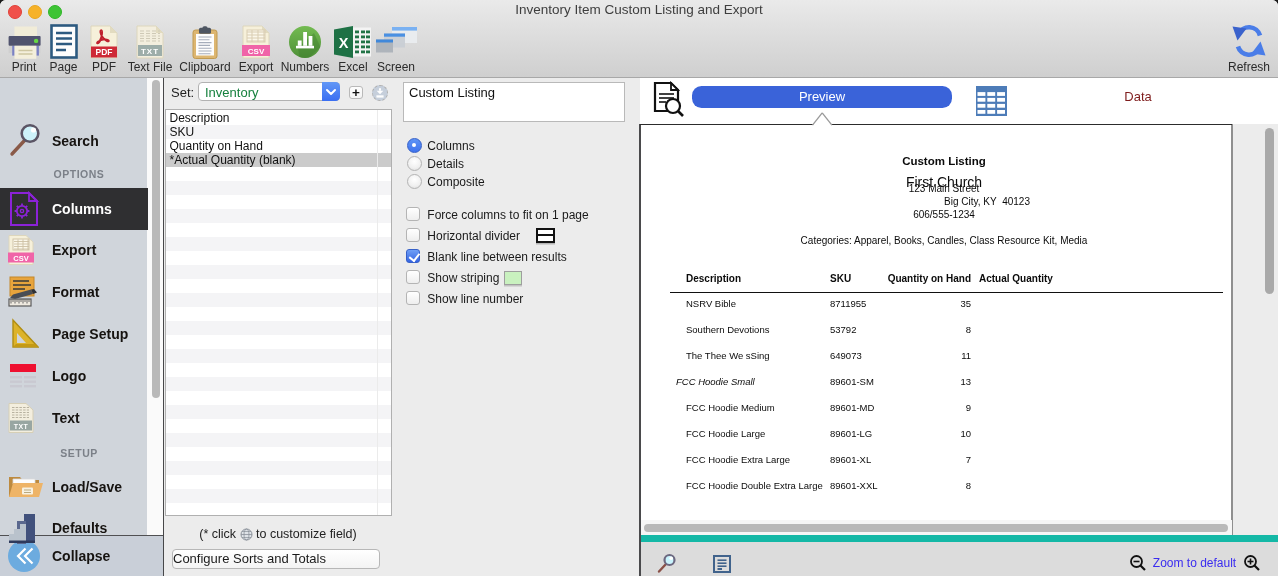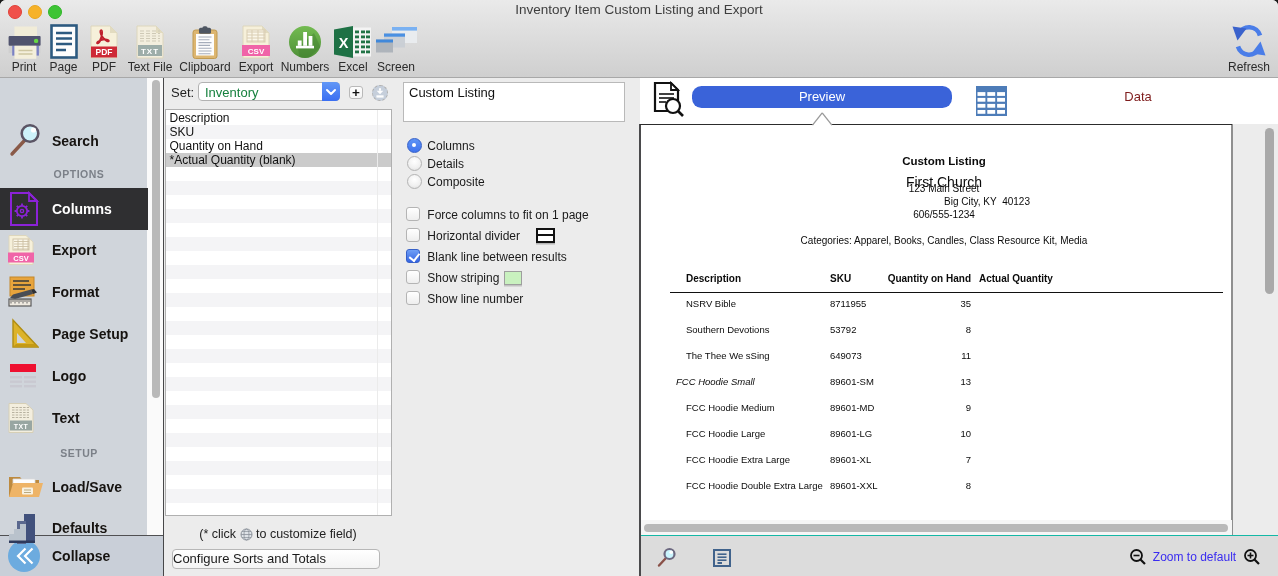--- a/index.html
+++ b/index.html
@@ -54,21 +54,21 @@
   #datalbl{left:468px;top:8px;width:60px;text-align:center;font-size:13px;color:#7f1d1d;line-height:21px;}
   #tabline{left:640px;top:123.6px;width:592px;height:1.4px;background:#2c2c2c;z-index:1;}
   #prev{left:640px;top:125px;width:592px;height:395px;background:#fff;overflow:hidden;}
   .pc{position:absolute;left:0;width:608px;text-align:center;color:#0b0b0b;}
   .prow{position:absolute;color:#0b0b0b;font-size:9.5px;white-space:nowrap;}
   .num{text-align:right;}
   #vline{left:1231.4px;top:124px;width:1.2px;height:411px;background:#8f8f8f;}
   #vthumb{left:1264.5px;top:128px;width:9px;height:166px;background:#a9a9a9;border-radius:4.5px;}
   #htrack{left:640.8px;top:520px;width:591px;height:15px;background:#f6f6f6;}
   #hthumb{left:3px;top:3.5px;width:584px;height:8px;background:#b9b9b9;border-radius:4px;}
-  #bbar{left:640.8px;top:535px;width:637px;height:41px;background:#dcdcdc;border-top:1px solid #14b8a6;box-sizing:border-box;}
+  #bbar{left:640.8px;top:535px;width:637px;height:41px;background:#dcdcdc;border-top:7px solid #14b8a6;box-sizing:border-box;}
   #prevdiv{left:639.2px;top:124px;width:1.6px;height:452px;background:#4a4a4c;}
   #zoomtxt{left:512px;top:13.5px;font-size:12px;color:#3a2cf0;}
 </style></head>
 <body>
 <div id="win">
 
   <div class="ab" id="top"></div>
   <div class="ab tl" style="left:8px;background:#f0504a;border:0.5px solid #e04138;"></div>
   <div class="ab tl" style="left:28px;background:#f6b229;border:0.5px solid #e8a520;"></div>
   <div class="ab tl" style="left:48px;background:#3ec435;border:0.5px solid #2fb527;"></div>

